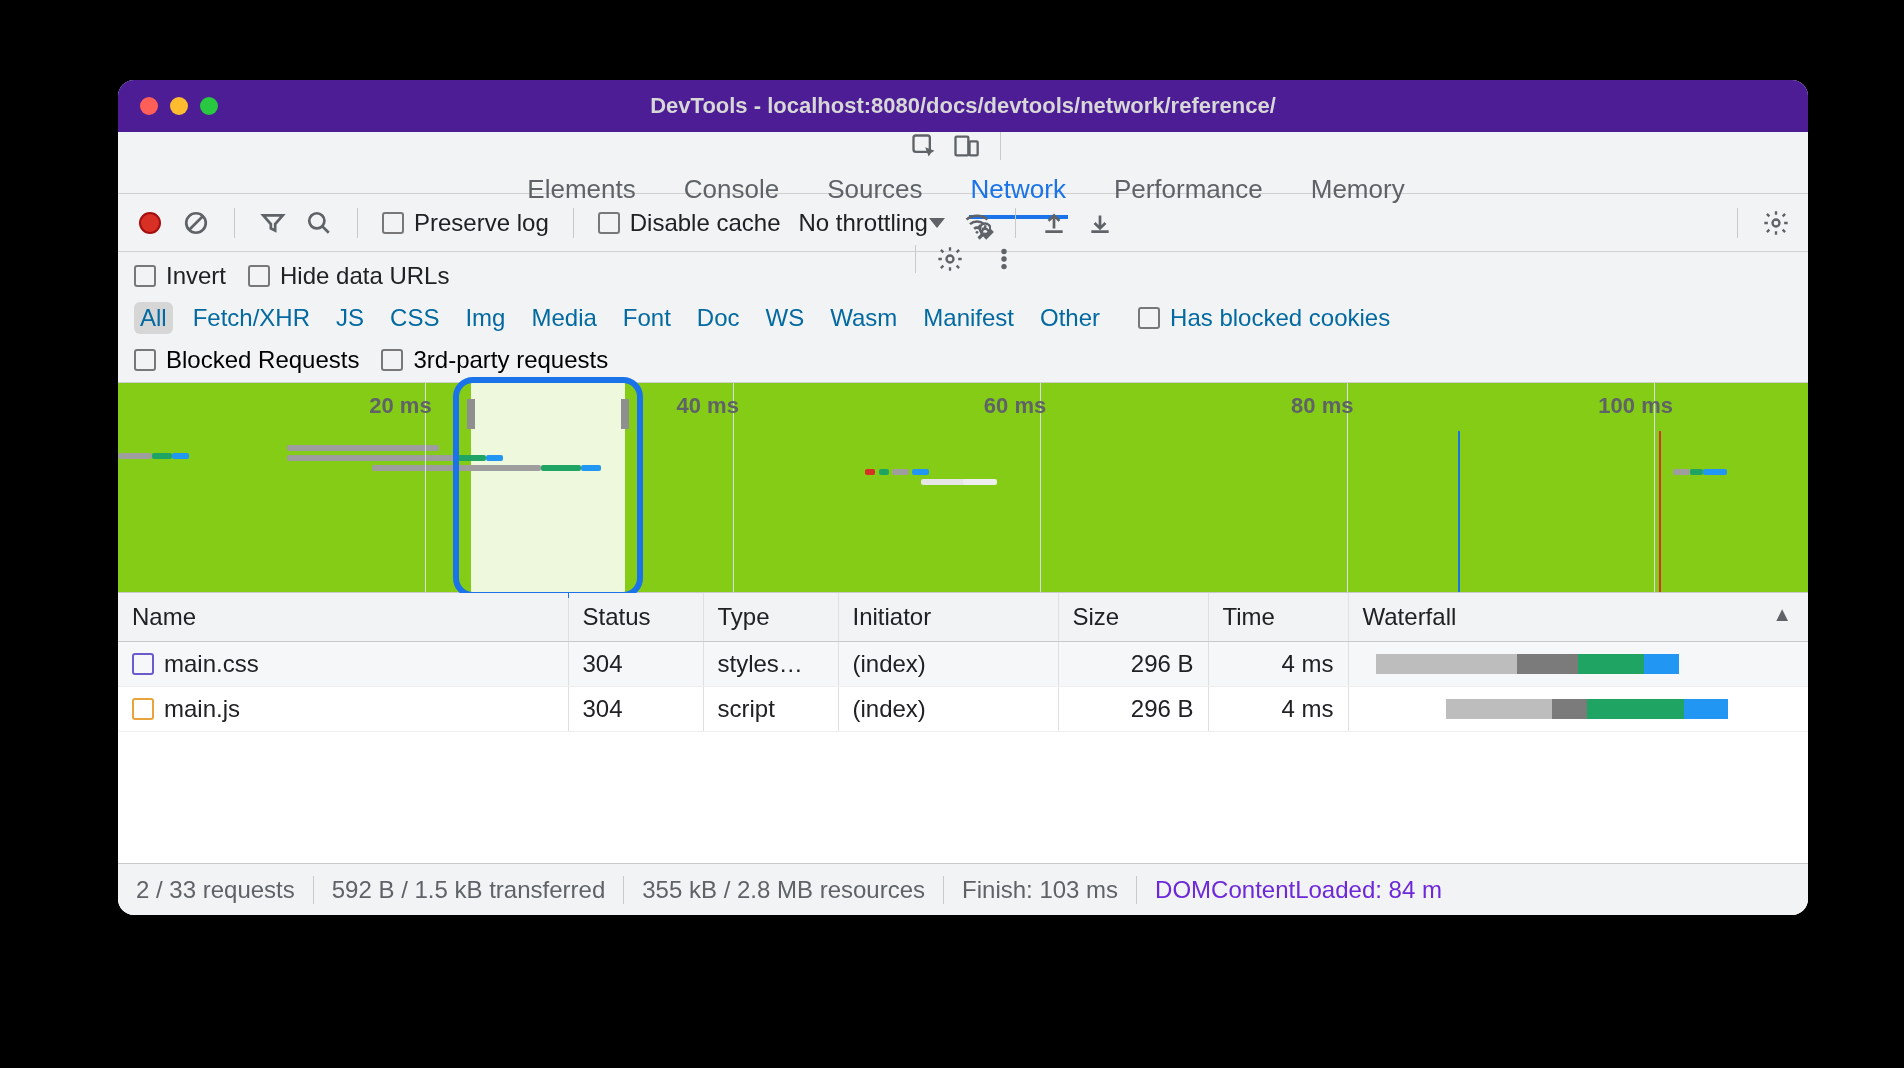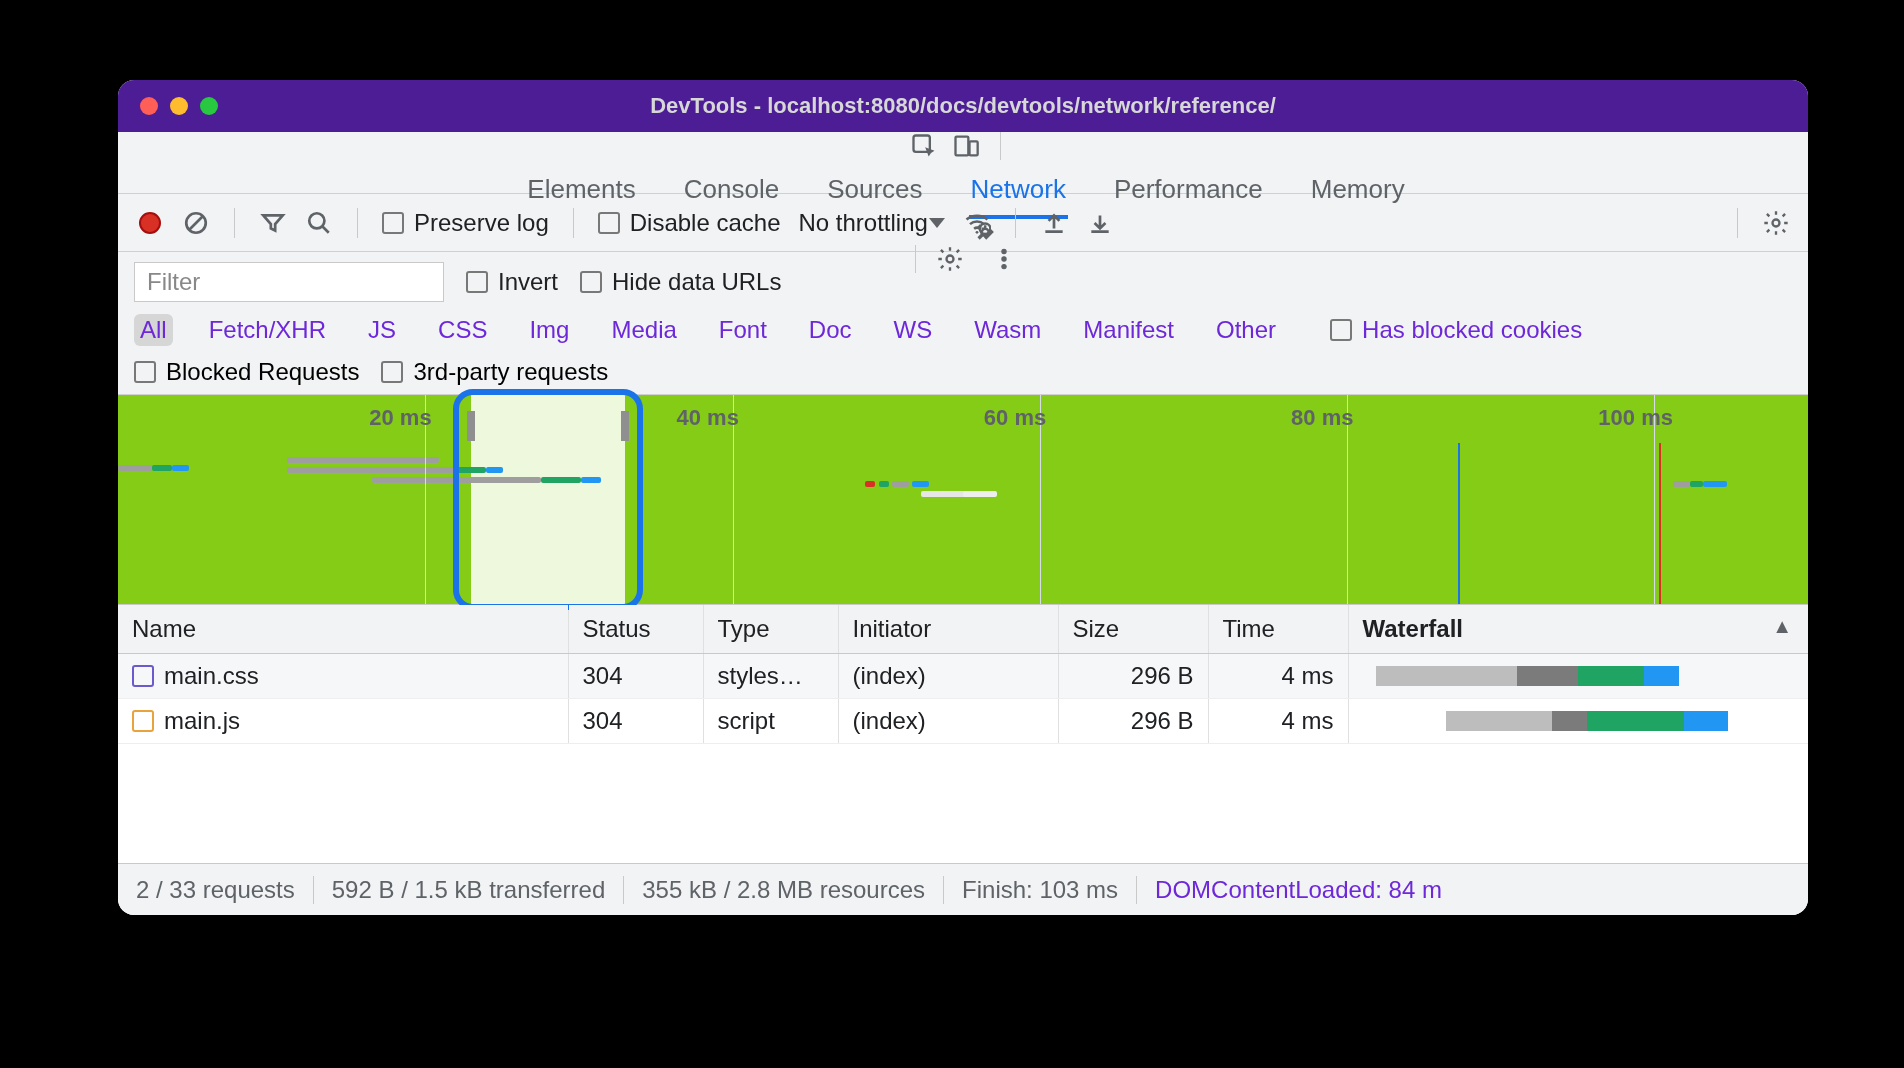--- a/index.html
+++ b/index.html
@@ -33,40 +33,40 @@
   .toolbar .sep { width: 1px; height: 30px; background: #c9c9c9; margin: 0 6px; }
   .record-dot { width: 22px; height: 22px; border-radius: 50%; background: #d93025; border: 2px solid #a50e0e; }
   .checkbox { width: 22px; height: 22px; border: 2px solid #787878; border-radius: 3px; flex: 0 0 auto; }
   .toolbar-group { display: flex; align-items: center; gap: 10px; }
   .throttling { display: flex; align-items: center; gap: 1px; }
   .caret-down { width: 0; height: 0; border-left: 8px solid transparent; border-right: 8px solid transparent; border-top: 10px solid #5f6368; }
 
   
   .filterbar { display: flex; align-items: center; gap: 22px; padding: 10px 16px 6px; background: #f1f3f4; font-size: 24px; color: #202124; flex-wrap: wrap; }
   .filter-input { width: 310px; height: 40px; background: #fff; border: 1px solid #c9c9c9; padding: 0 12px; font-size: 24px; color: #5f6368; display: flex; align-items: center; }
-  .filter-types { display: flex; align-items: center; gap: 30px; padding: 6px 16px 6px; background: #f1f3f4; font-size: 24px; color: #6d28d9; flex-wrap: wrap; }
+  .filter-types { display: flex; align-items: center; gap: 14px; padding: 6px 16px 6px; background: #f1f3f4; font-size: 24px; color: #0369a1; flex-wrap: wrap; }
   .filter-type { padding: 2px 6px; border-radius: 6px; cursor: pointer; }
   .filter-type.active { background: #d6d6d6; }
   .filter-row3 { display: flex; align-items: center; gap: 22px; padding: 6px 16px 8px; background: #f1f3f4; font-size: 24px; border-bottom: 1px solid #d0d0d0; }
 
   
   .overview { height: 210px; position: relative; background: #84cc16; border-bottom: 1px solid #c9c9c9; font-weight: bold; }
   .ov-tick { position: absolute; top: 10px; font-size: 22px; color: #5f6368; }
   .ov-grid { position: absolute; top: 0; bottom: 0; width: 1px; background: #d7dde6; }
   .ov-band { position: absolute; height: 6px; border-radius: 2px; }
   .ov-red { position: absolute; top: 48px; bottom: 0; width: 2px; background: #d93025; }
   .ov-blue { position: absolute; top: 48px; bottom: 0; width: 2px; background: #1a73e8; }
   .ov-selection { position: absolute; top: 0; bottom: 0; background: rgba(255,255,255,.85); }
   .ov-handle { position: absolute; top: 16px; width: 8px; height: 30px; background: #8f8f8f; }
   .highlight-box { position: absolute; border: 6px solid #1a73e8; border-radius: 20px; pointer-events: none; }
 
   
   .nettable { width: 100%; border-collapse: collapse; font-size: 24px; color: #202124; }
   .nettable th { text-align: left; font-weight: 400; color: #202124; background: #f1f3f4; border-bottom: 1px solid #c9c9c9; border-right: 1px solid #e0e0e0; padding: 10px 14px; position: relative; }
-  .nettable th:last-child { border-right: none; font-weight: bold; }
+  .nettable th:last-child { border-right: none; }
   .sort-ind { position: absolute; right: 16px; font-size: 20px; color: #5f6368; }
   .nettable td { padding: 8px 14px; border-right: 1px solid #e0e0e0; border-bottom: 1px solid #eee; vertical-align: middle; white-space: nowrap; overflow: hidden; text-overflow: ellipsis; }
   .nettable td:last-child { border-right: none; }
   .nettable tr.row-alt td { background: #f5f7f9; }
   .nettable .num { text-align: right; }
   .file-ico { display: inline-block; width: 22px; height: 22px; border: 2px solid; border-radius: 3px; margin-right: 10px; vertical-align: -3px; position: relative; }
   .file-ico.css { border-color: #6a5acd; }
   .file-ico.js  { border-color: #e8a33d; }
   .initiator { color: #202124; }
   .wf-cell { padding: 6px 10px !important; }
@@ -206,23 +206,20 @@
     <div class="sep"></div>
     <span class="icon">
       <svg width="30" height="30" viewBox="0 0 24 24" stroke-width="2">
           <circle cx="12" cy="12" r="3"></circle>
           <path d="M12 2v3M12 19v3M4.2 4.2l2.1 2.1M17.7 17.7l2.1 2.1M2 12h3M19 12h3M4.2 19.8l2.1-2.1M17.7 6.3l2.1-2.1"></path>
         </svg>
     </span>
   </div>
 
   <div class="filterbar">
-    <div class="filter-input">
-      <span style="color:#888">Filter</span>
-    </div>
     <label class="toolbar-group">
       <span class="checkbox"></span>
         <span>Invert</span>
     </label>
     <label class="toolbar-group">
       <span class="checkbox"></span>
         <span>Hide data URLs</span>
     </label>
   </div>
 

